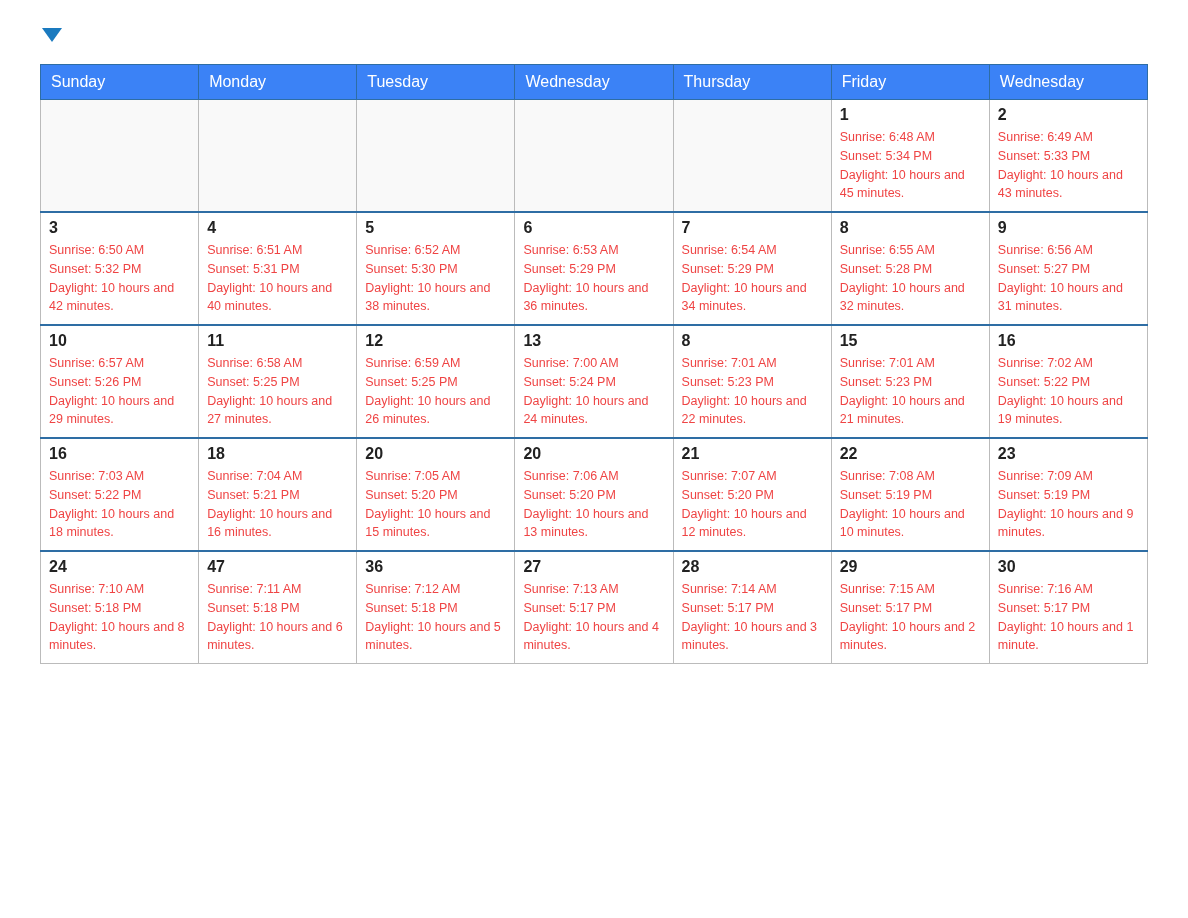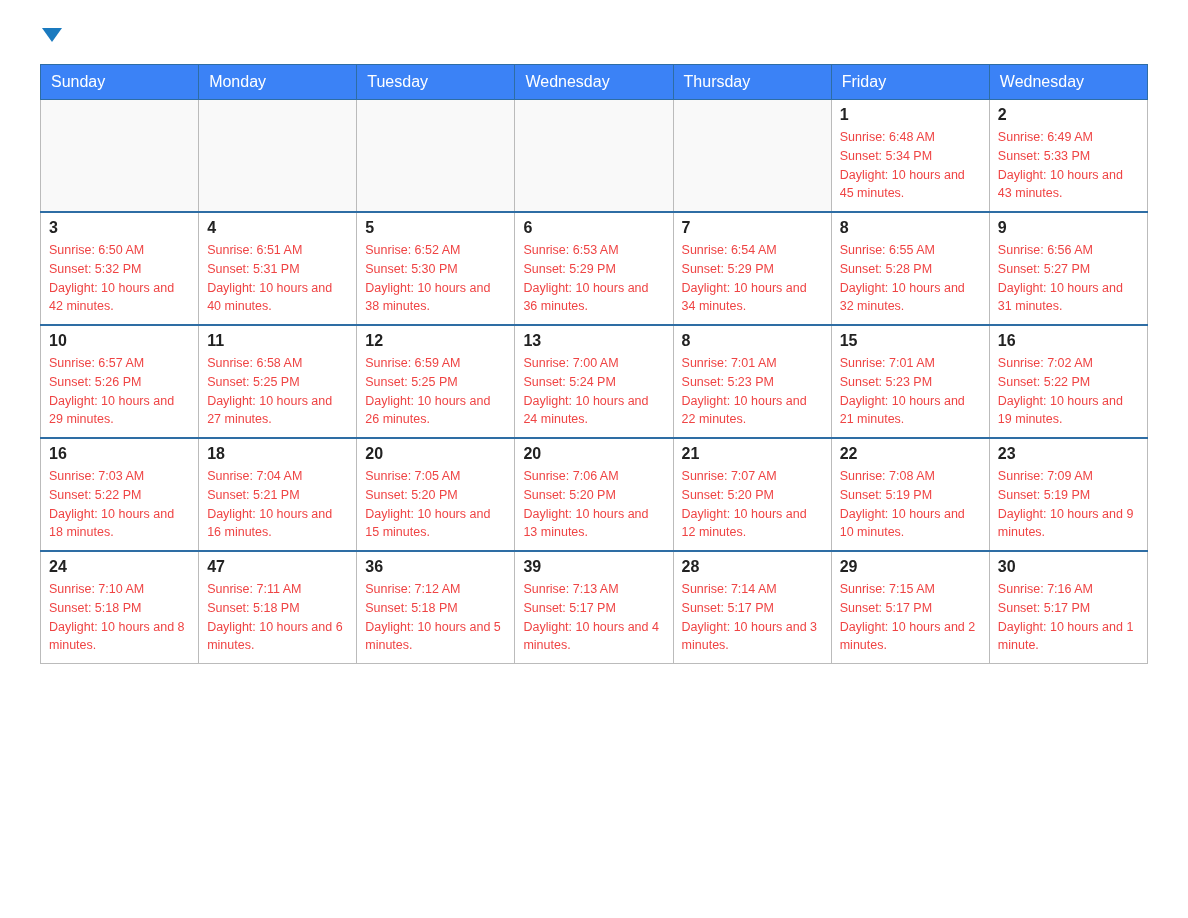--- a/index.html
+++ b/index.html
@@ -244,21 +244,21 @@
         </td>
         <td>
           <span class="day-num">47</span>
           <div class="day-info">Sunrise: 7:11 AM<br>Sunset: 5:18 PM<br>Daylight: 10 hours and 6 minutes.</div>
         </td>
         <td>
           <span class="day-num">36</span>
           <div class="day-info">Sunrise: 7:12 AM<br>Sunset: 5:18 PM<br>Daylight: 10 hours and 5 minutes.</div>
         </td>
         <td>
-          <span class="day-num">39</span>
+          <span class="day-num">27</span>
           <div class="day-info">Sunrise: 7:13 AM<br>Sunset: 5:17 PM<br>Daylight: 10 hours and 4 minutes.</div>
         </td>
         <td>
           <span class="day-num">28</span>
           <div class="day-info">Sunrise: 7:14 AM<br>Sunset: 5:17 PM<br>Daylight: 10 hours and 3 minutes.</div>
         </td>
         <td>
           <span class="day-num">29</span>
           <div class="day-info">Sunrise: 7:15 AM<br>Sunset: 5:17 PM<br>Daylight: 10 hours and 2 minutes.</div>
         </td>

